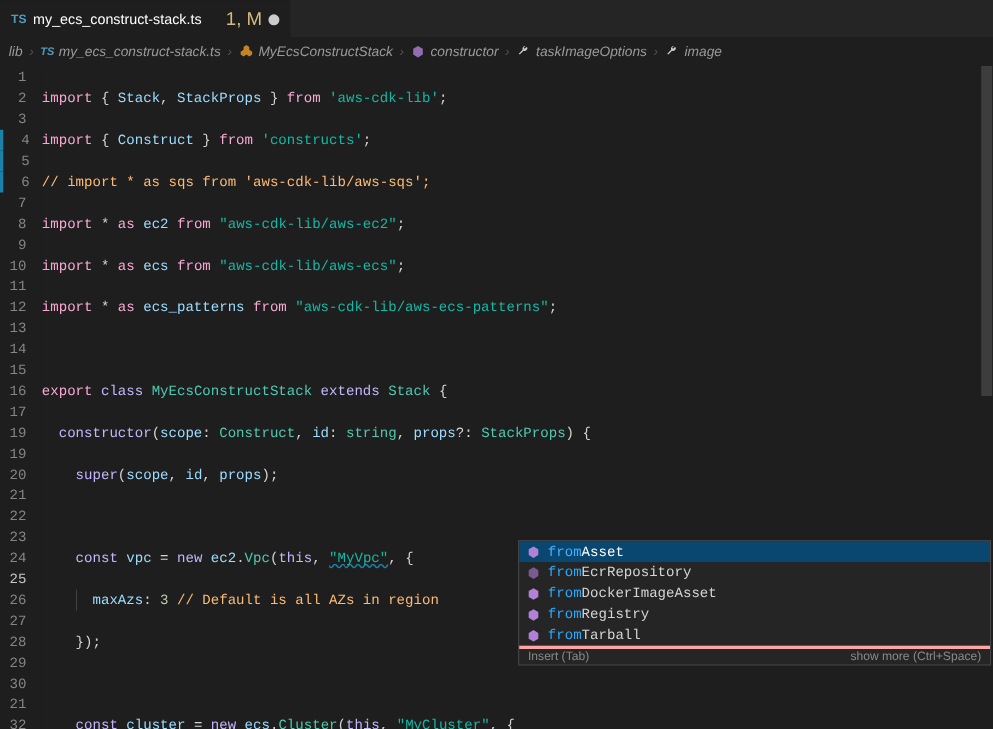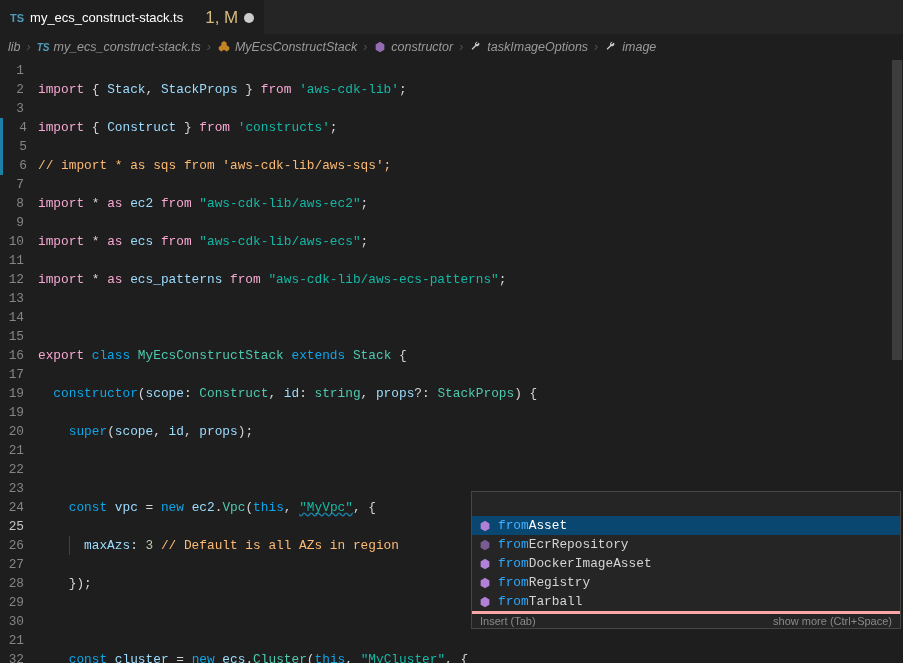--- a/index.html
+++ b/index.html
@@ -86,21 +86,21 @@
     font-family: Consolas, "Courier New", monospace;
     font-size: 12.8px;
     line-height: 19px;
     padding-top: 1px;
     white-space: pre;
   }
   .line { height: 19px; }
   .line .guide { border-left: 1px solid #404040; display:inline-block; height:19px; vertical-align: top; margin-right: -1px; }
   
   .kw { color: #f9a8d4; } 
-  .kw2 { color: #0ea5e9; } 
+  .kw2 { color: #c4b5fd; } 
   .cls { color: #4ec9b0; } 
   .var { color: #9cdcfe; } 
   .str { color: #14b8a6; } 
   .num { color: #b5cea8; } 
   .cmt { color: #fdba74; } 
   .pun { color: #d4d4d4; }
   .squig { text-decoration: underline wavy #1b81a8; text-decoration-skip-ink: none; }
 
   
   .suggest {
@@ -115,21 +115,21 @@
     z-index: 10;
   }
   .suggest .row {
     display: flex;
     align-items: center;
     height: 19px;
     padding: 0 6px;
     gap: 6px;
     cursor: pointer;
   }
-  .suggest .row.sel { background: #094771; color: #ffffff; margin-top: 24px; }
+  .suggest .row.sel { background: #094771; color: #ffffff; }
   .suggest .icon {
     width: 14px; height: 14px;
     display: inline-flex; align-items: center; justify-content: center;
   }
   .suggest .icon.method { color: #b180d7; }
   .suggest .icon.prop   { color: #b180d7; }
   .suggest .hl { color: #2aaaff; }
   .suggest .row.sel .hl { color: #44b1ff; }
   .suggest .status {
     border-top: 3px solid #fca5a5;

